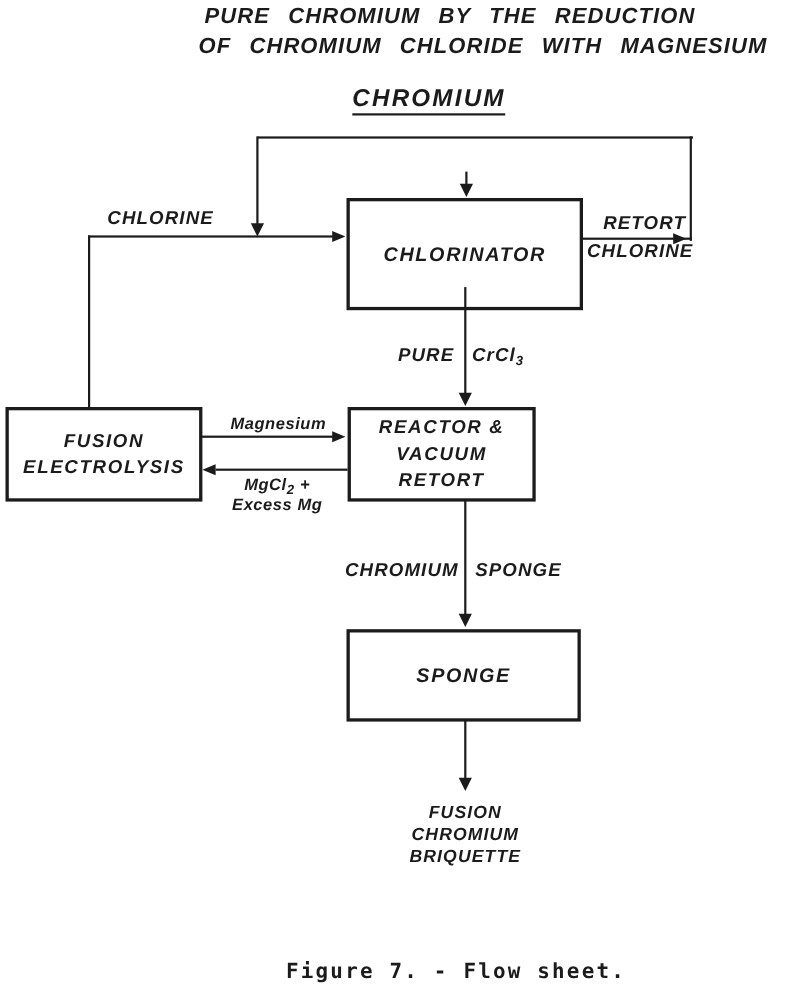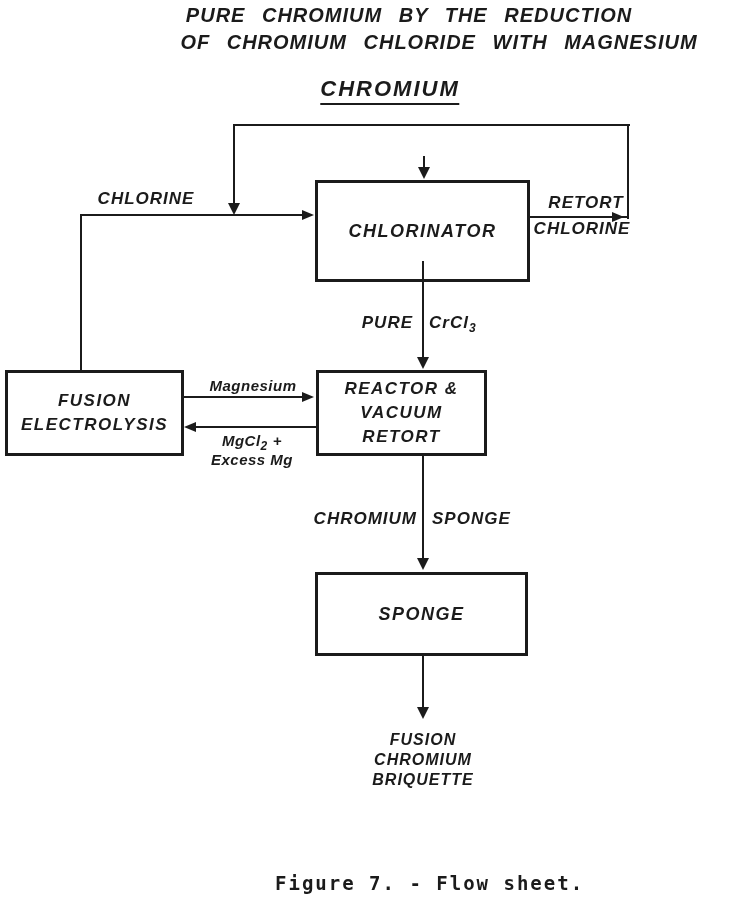--- a/index.html
+++ b/index.html
@@ -112,15 +112,15 @@
 
   <div class="line" style="left:422px; top:655px; width:2px; height:53px;"></div>
   <div class="arr-d" style="left:417px; top:707px;"></div>
 
   <div class="lbl ctr dense" style="left:423px; top:730px;">
     <div>FUSION</div>
     <div>CHROMIUM</div>
     <div>BRIQUETTE</div>
   </div>
 
-  <div class="caption" style="left:275px; top:872px;">Figure 7. - Flow sheet.</div>
+  <div class="caption" style="left:260px; top:872px;">Figure 7. - Flow sheet.</div>
 
 </div>
 
 </body></html>

